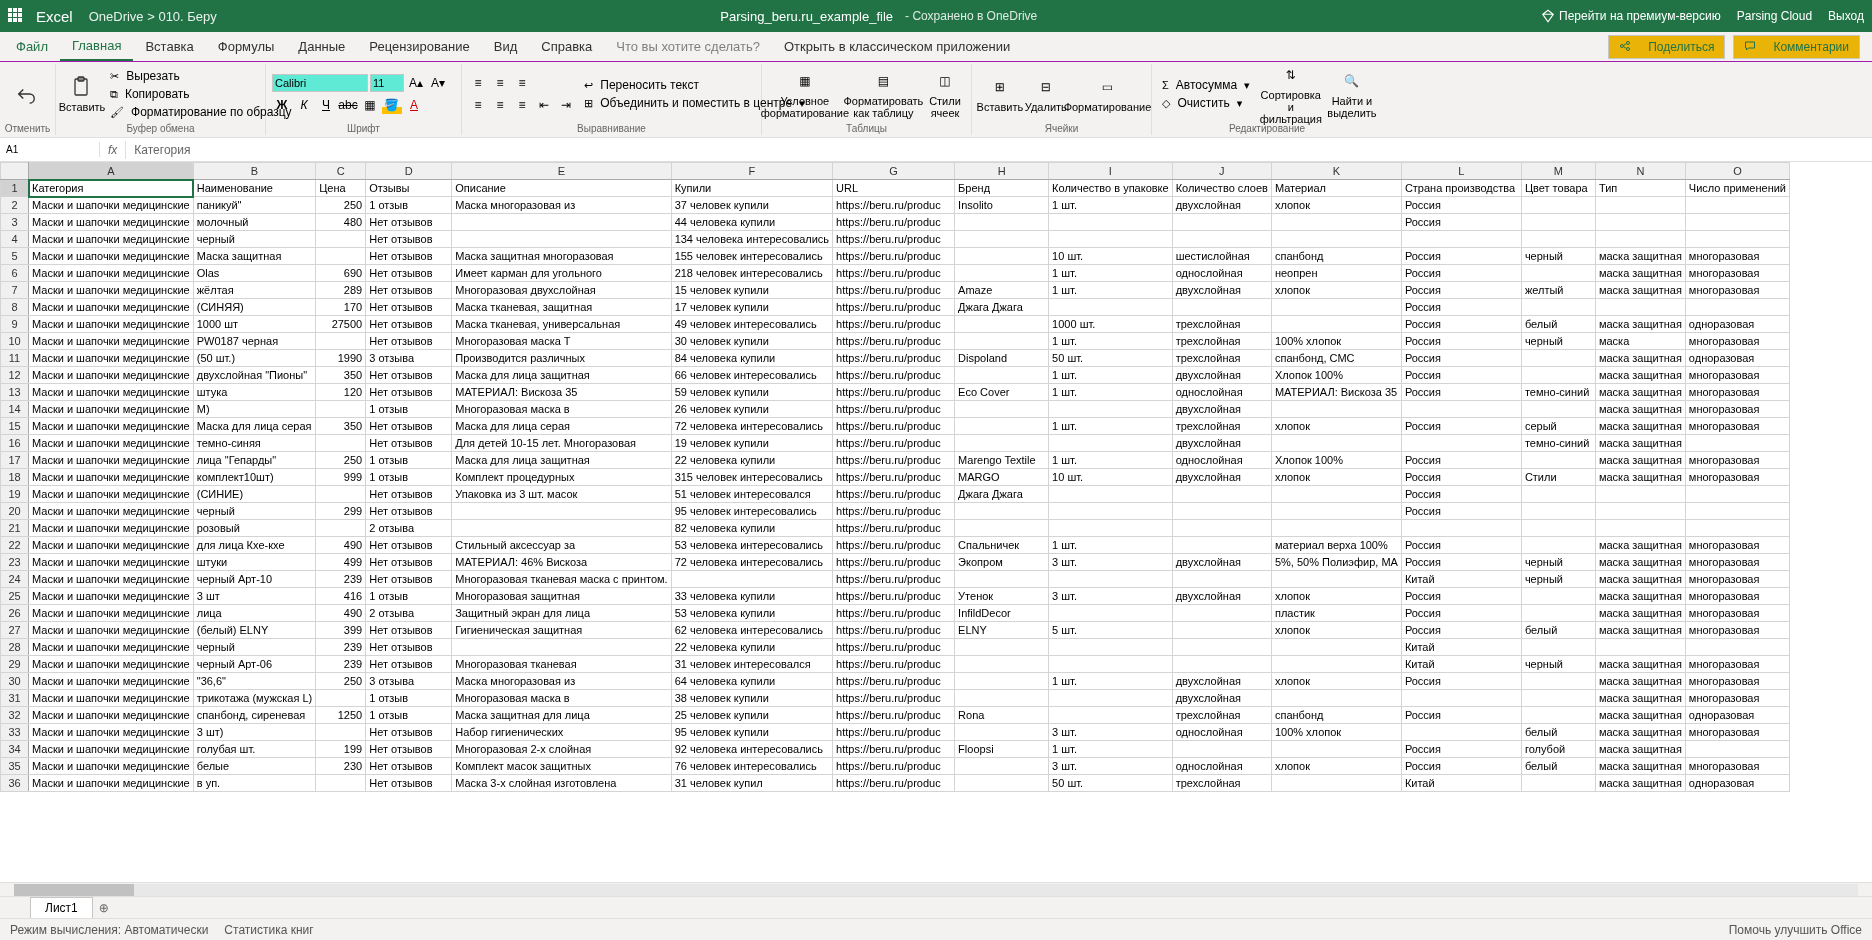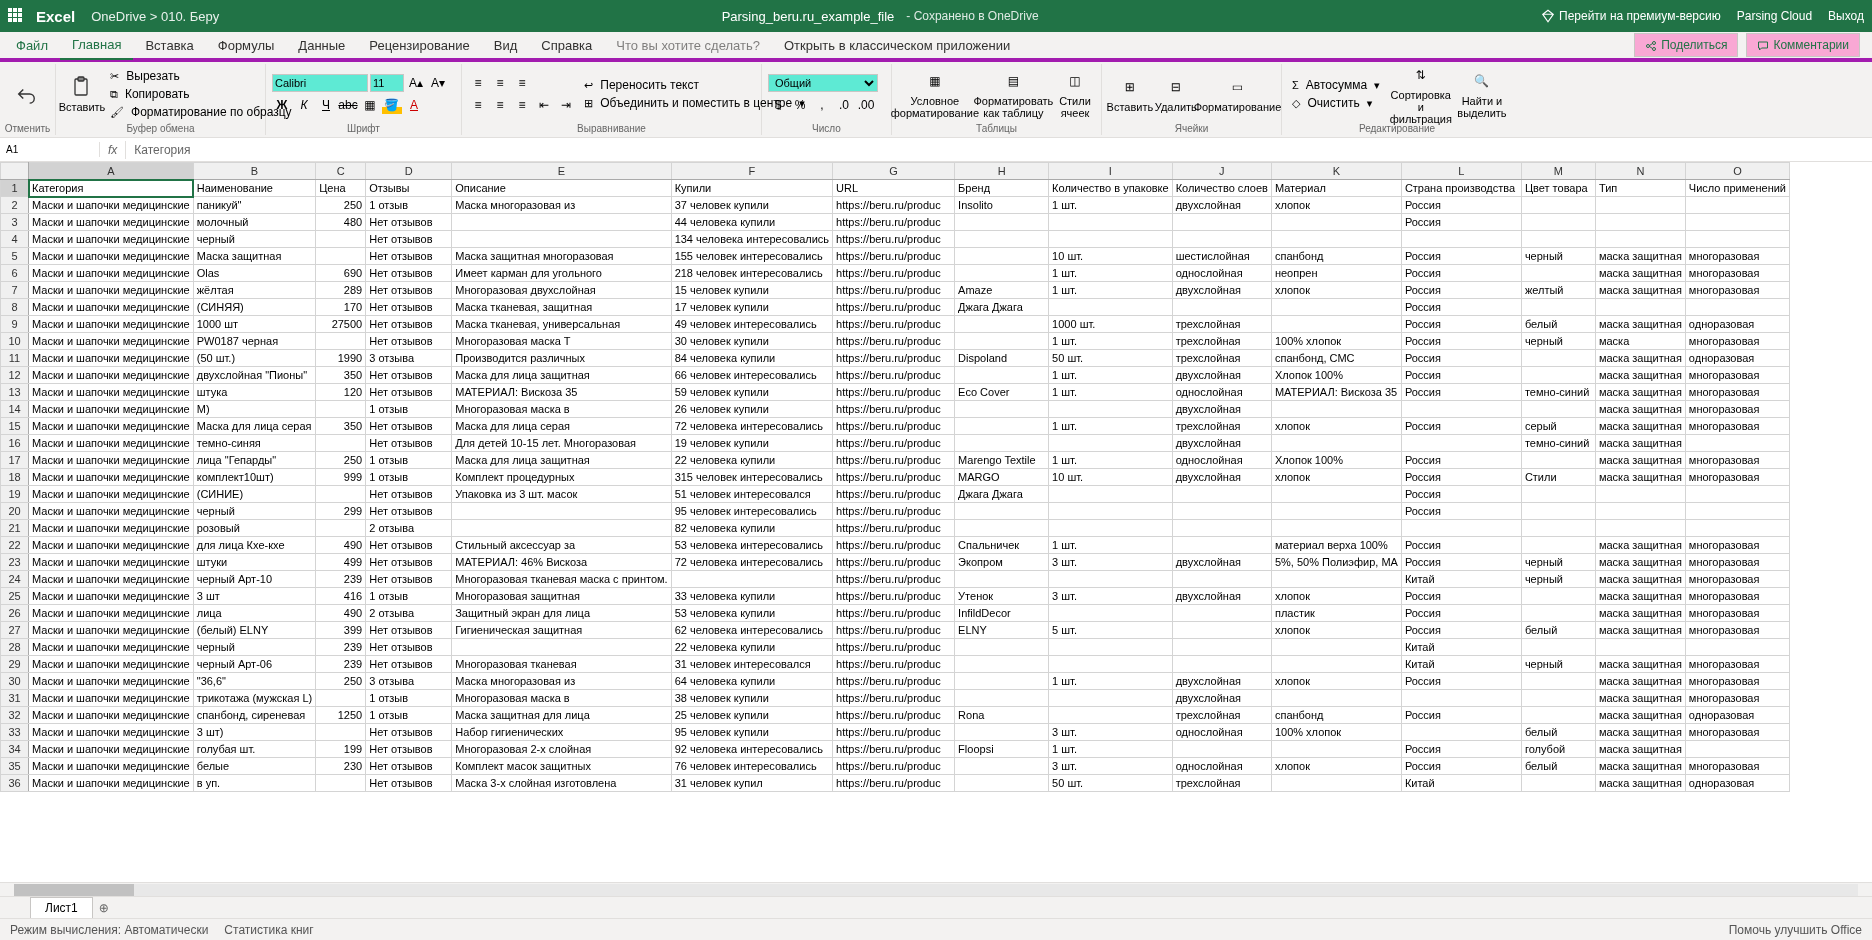--- a/index.html
+++ b/index.html
@@ -1,34 +1,34 @@
 <!DOCTYPE html>
 <html><head>
 <meta charset="utf-8">
 <style>
 *{margin:0;padding:0;box-sizing:border-box;font-family:'Segoe UI',Arial,sans-serif;font-size:12px}
 body{background:#fff;overflow:hidden;width:1872px;height:940px}
 .titlebar{background:#217346;color:#fff;height:32px;display:flex;align-items:center;padding:0 8px}
 .titlebar .apps{width:16px;height:16px;display:grid;grid-template-columns:repeat(3,4px);grid-template-rows:repeat(3,4px);gap:1px;margin-right:12px;cursor:pointer}
 .titlebar .apps div{background:#fff}
-.titlebar .app-name{font-size:15px;font-weight:700;margin-right:16px}
+.titlebar .app-name{font-size:15px;font-weight:400;margin-right:16px}
 .titlebar .breadcrumb{font-size:13px;opacity:.9}
 .titlebar .center{flex:1;text-align:center;display:flex;align-items:center;justify-content:center;gap:12px}
 .titlebar .filename{font-size:13px}
 .titlebar .saved{font-size:12px;opacity:.85}
 .titlebar .right{display:flex;align-items:center;gap:16px}
 .titlebar .right span{font-size:12px;cursor:pointer}
 .titlebar .premium{display:flex;align-items:center;gap:4px}
-.menubar{background:#f3f2f1;height:30px;display:flex;align-items:center;padding:0 4px;border-bottom:4px solid #a21caf}
+.menubar{background:#f3f2f1;height:30px;display:flex;align-items:center;padding:0 4px;border-bottom:1px solid #a21caf}
 .menubar .tab{padding:6px 12px;font-size:13px;color:#323130;cursor:pointer}
 .menubar .tab.file{color:#217346;font-weight:400}
 .menubar .tab.active{border-bottom:2px solid #217346;color:#217346;font-weight:400}
 .menubar .tab.tellme{opacity:.6}
 .menubar .right{margin-left:auto;display:flex;gap:8px;padding-right:8px}
-.menubar .right .btn{padding:4px 10px;font-size:12px;color:#217346;cursor:pointer;display:flex;align-items:flex-end;gap:4px;border:1px solid #c8c6c4;background:#f9a8d4}
+.menubar .right .btn{padding:4px 10px;font-size:12px;color:#217346;cursor:pointer;display:flex;align-items:flex-start;gap:17px;border:1px solid #c8c6c4;background:#eab308}
 .ribbon{background:#f3f2f1;height:76px;display:flex;border-bottom:1px solid #e1dfdd;padding:2px 0}
 .ribbon .group{display:flex;flex-direction:column;border-right:1px solid #e1dfdd;padding:2px 6px;position:relative}
 .ribbon .group .label{position:absolute;bottom:1px;left:0;right:0;text-align:center;font-size:10px;color:#666}
 .ribbon .group .content{display:flex;gap:4px;height:56px;align-items:center}
 .ribbon .bigbtn{display:flex;flex-direction:column;align-items:center;gap:2px;padding:4px;cursor:pointer;min-width:40px}
 .ribbon .bigbtn .icon{width:24px;height:24px;display:flex;align-items:center;justify-content:center}
 .ribbon .bigbtn span{font-size:11px;text-align:center;line-height:12px}
 .ribbon .col{display:flex;flex-direction:column;gap:2px}
 .ribbon .smallbtn{display:flex;align-items:center;gap:4px;padding:1px 4px;font-size:11px;cursor:pointer;white-space:nowrap}
 .ribbon .iconbtn{width:20px;height:18px;display:inline-flex;align-items:center;justify-content:center;cursor:pointer;font-size:12px}
@@ -202,35 +202,20 @@
           <span class="iconbtn">⇥</span>
         </div>
       </div>
       <div class="col">
         <div class="smallbtn">↩&nbsp;<span>Переносить текст</span></div>
         <div class="smallbtn">⊞&nbsp;<span>Объединить и поместить в центре</span>&nbsp;▾</div>
       </div>
     </div>
     <div class="label">Выравнивание</div>
   </div>
-  <div class="group" style="width:130px">
-    <div class="content">
-      <div class="col" style="gap:4px">
-        <select class="combo" style="width:110px"><option>Общий</option></select>
-        <div class="row">
-          <span class="iconbtn">$</span>
-          <span class="iconbtn">%</span>
-          <span class="iconbtn">,</span>
-          <span class="iconbtn">.0</span>
-          <span class="iconbtn">.00</span>
-        </div>
-      </div>
-    </div>
-    <div class="label">Число</div>
-  </div>
   <div class="group" style="width:210px">
     <div class="content">
       <div class="bigbtn">
           <div class="icon">▦</div>
           <span>Условное форматирование</span>
         </div>
       <div class="bigbtn">
           <div class="icon">▤</div>
           <span>Форматировать как таблицу</span>
         </div>

